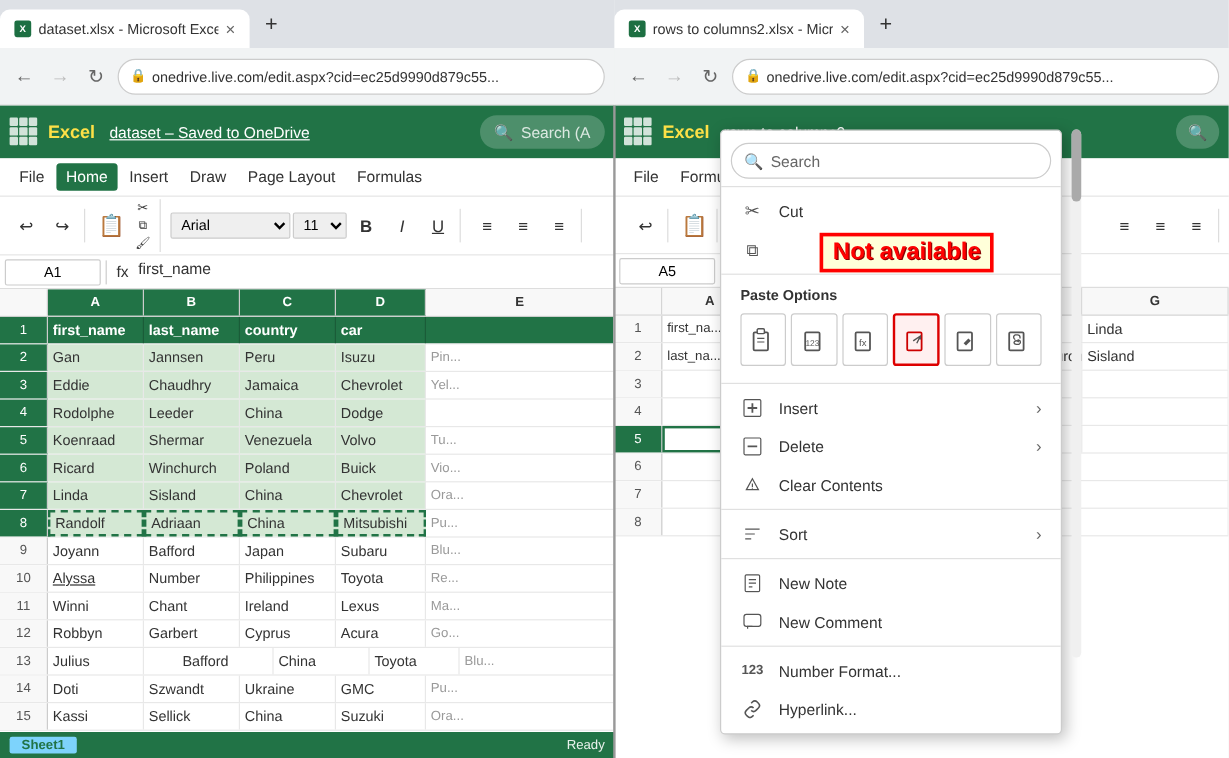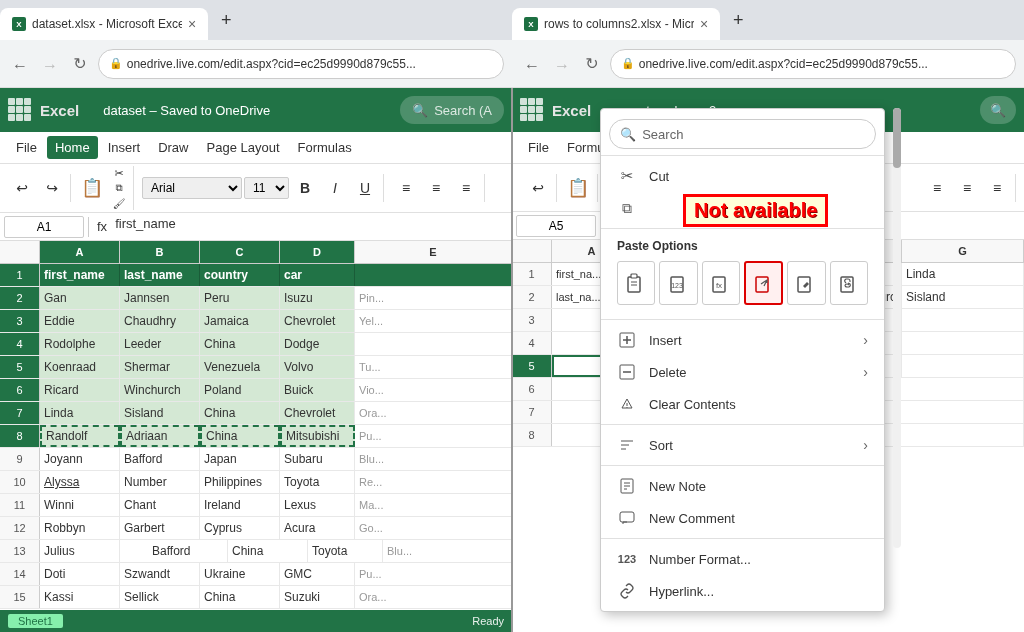--- a/index.html
+++ b/index.html
@@ -53,22 +53,22 @@
       position: absolute; top: 88px; left: 512px; width: 512px; height: 544px;
       background: #fff; display: flex; flex-direction: column;
     }
 
     
     .ribbon {
       background: #217346; height: 44px; display: flex; align-items: center; padding: 0 8px; gap: 8px;
     }
     .ribbon-waffle { width: 24px; height: 24px; display: grid; grid-template-columns: repeat(3,7px); grid-template-rows: repeat(3,7px); gap: 1px; }
     .ribbon-waffle span { background: rgba(255,255,255,0.8); border-radius: 1px; }
-    .ribbon-app-name { color: #e5e5e5; font-weight: 600; font-size: 15px; margin-right: 16px; }
-    .ribbon-file-name { color: #fff; font-size: 13px; flex: 1; }
+    .ribbon-app-name { color: #fde047; font-weight: 600; font-size: 15px; margin-right: 4px; }
+    .ribbon-file-name { color: #fff; font-size: 13px; flex: 1; text-decoration: underline; }
     .ribbon-search {
       background: rgba(255,255,255,0.2); border-radius: 20px; height: 28px;
       display: flex; align-items: center; padding: 0 12px; gap: 6px; color: rgba(255,255,255,0.8); font-size: 13px;
     }
 
     
     .menubar {
       background: #fff; height: 32px; display: flex; align-items: center; padding: 0 8px;
       border-bottom: 1px solid #e0e0e0; gap: 2px;
     }
@@ -155,21 +155,21 @@
     
     .status-bar-left {
       position: absolute; bottom: 0; left: 0; width: 512px; height: 22px;
       background: #217346; display: flex; align-items: center; padding: 0 8px;
       color: rgba(255,255,255,0.9); font-size: 11px; gap: 12px;
     }
     .sheet-tab {
       background: rgba(255,255,255,0.2); padding: 1px 10px; border-radius: 2px;
       font-size: 11px; color: #fff; cursor: pointer;
     }
-    .sheet-tab.active { background: #86efac; color: #217346; font-weight: 400; }
+    .sheet-tab.active { background: #7dd3fc; color: #217346; font-weight: 700; }
 
     
     .window-divider {
       position: absolute; top: 88px; left: 511px; width: 2px; height: 544px;
       background: #999; z-index: 50;
     }
   </style>
 </head>
 <body>
 

